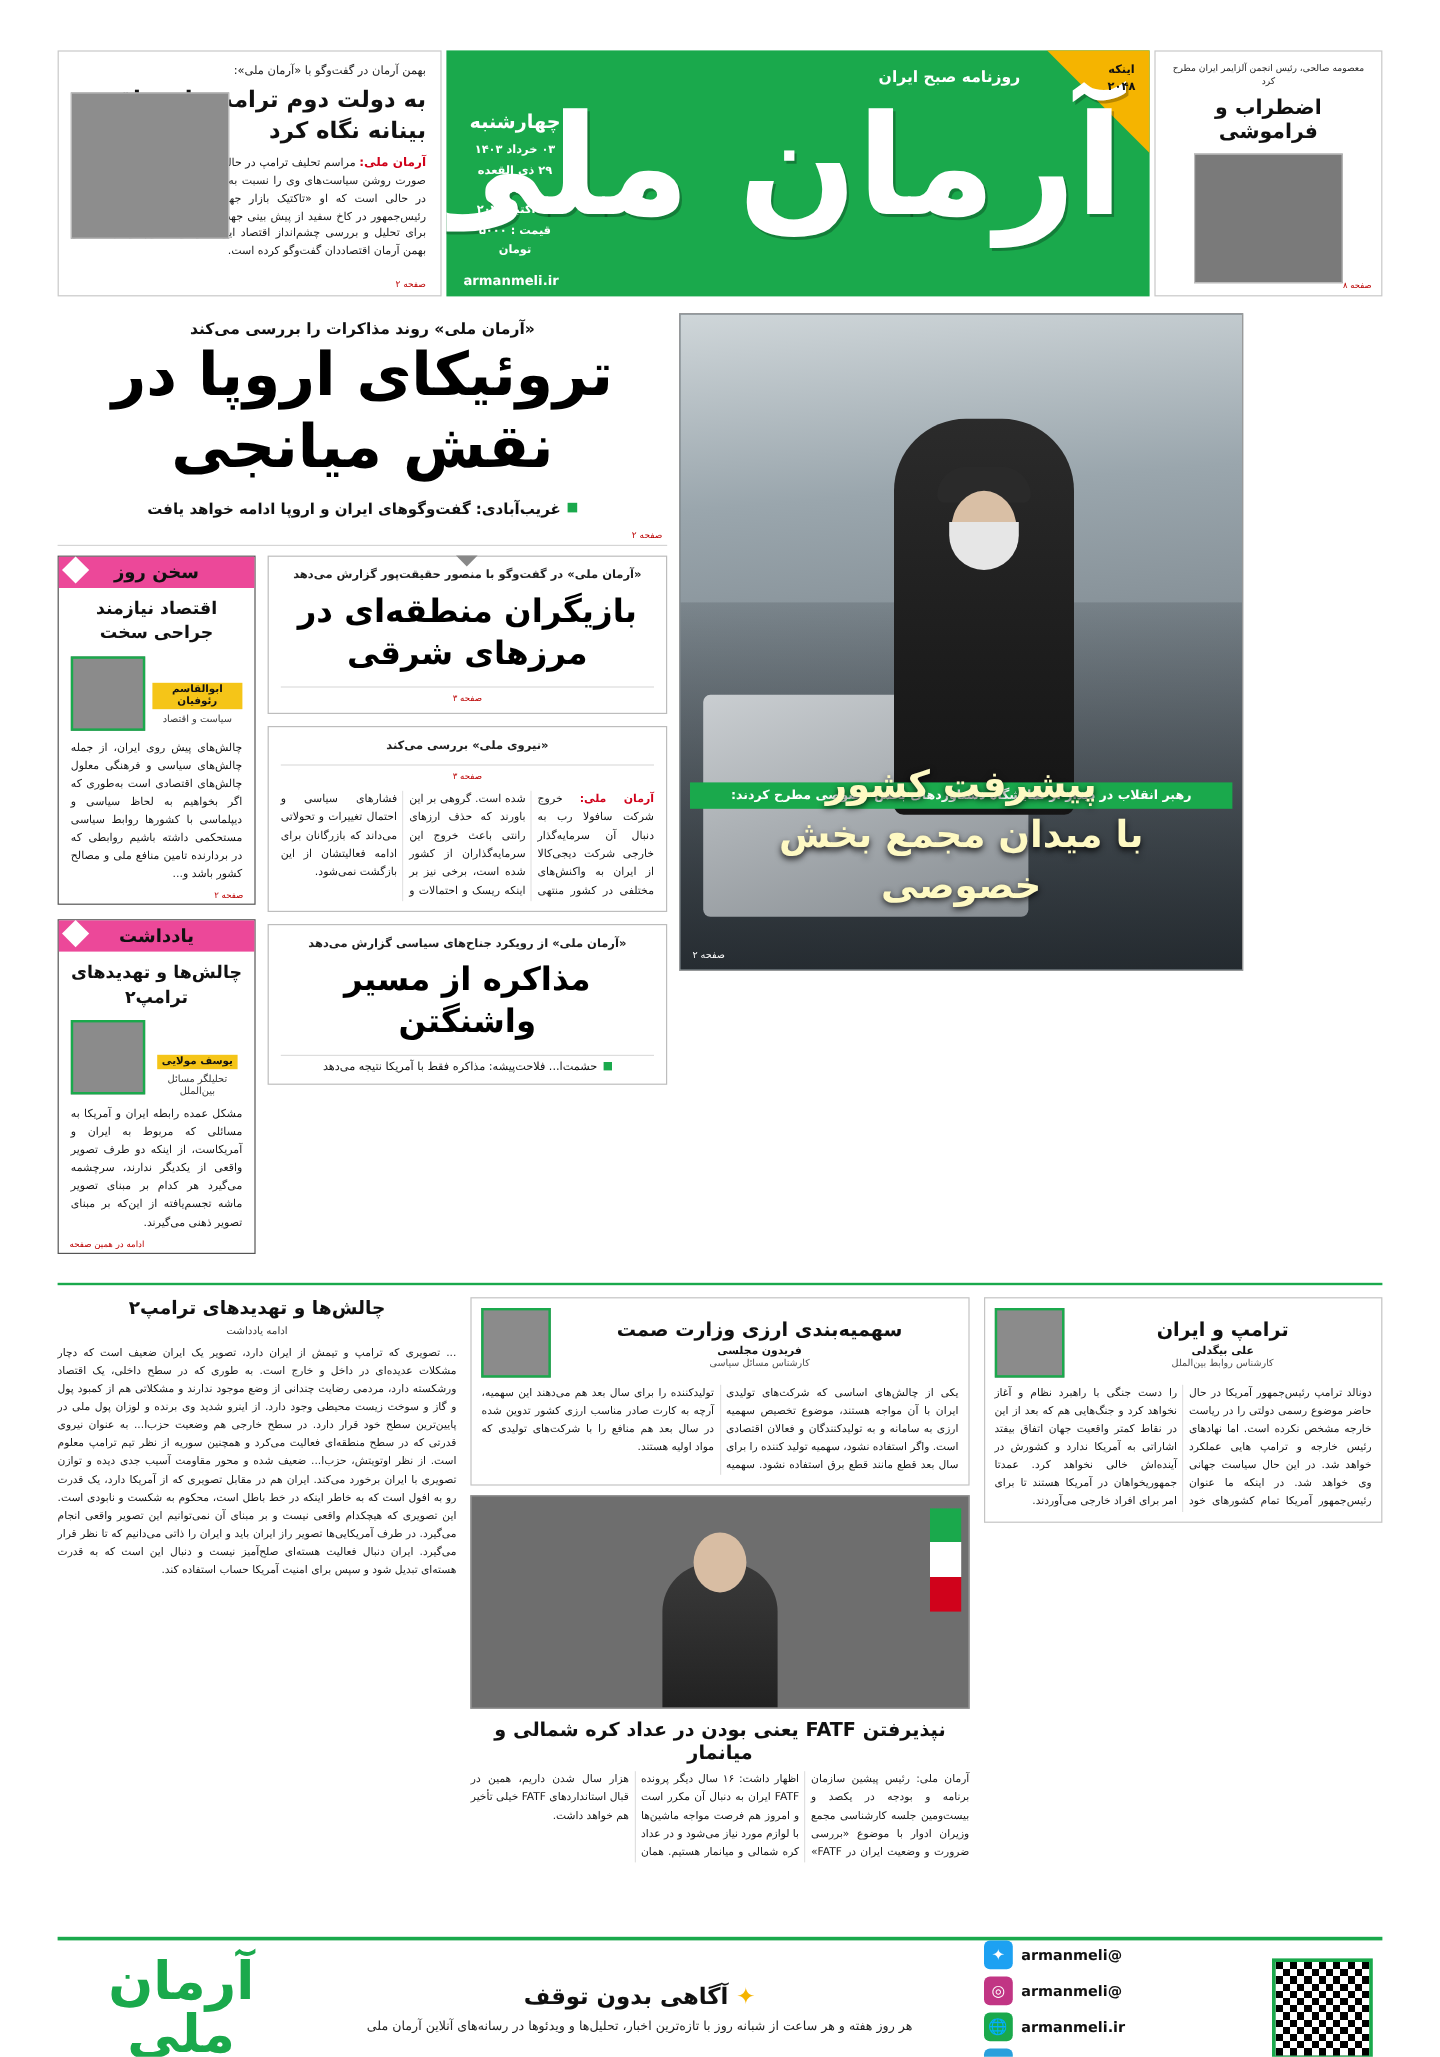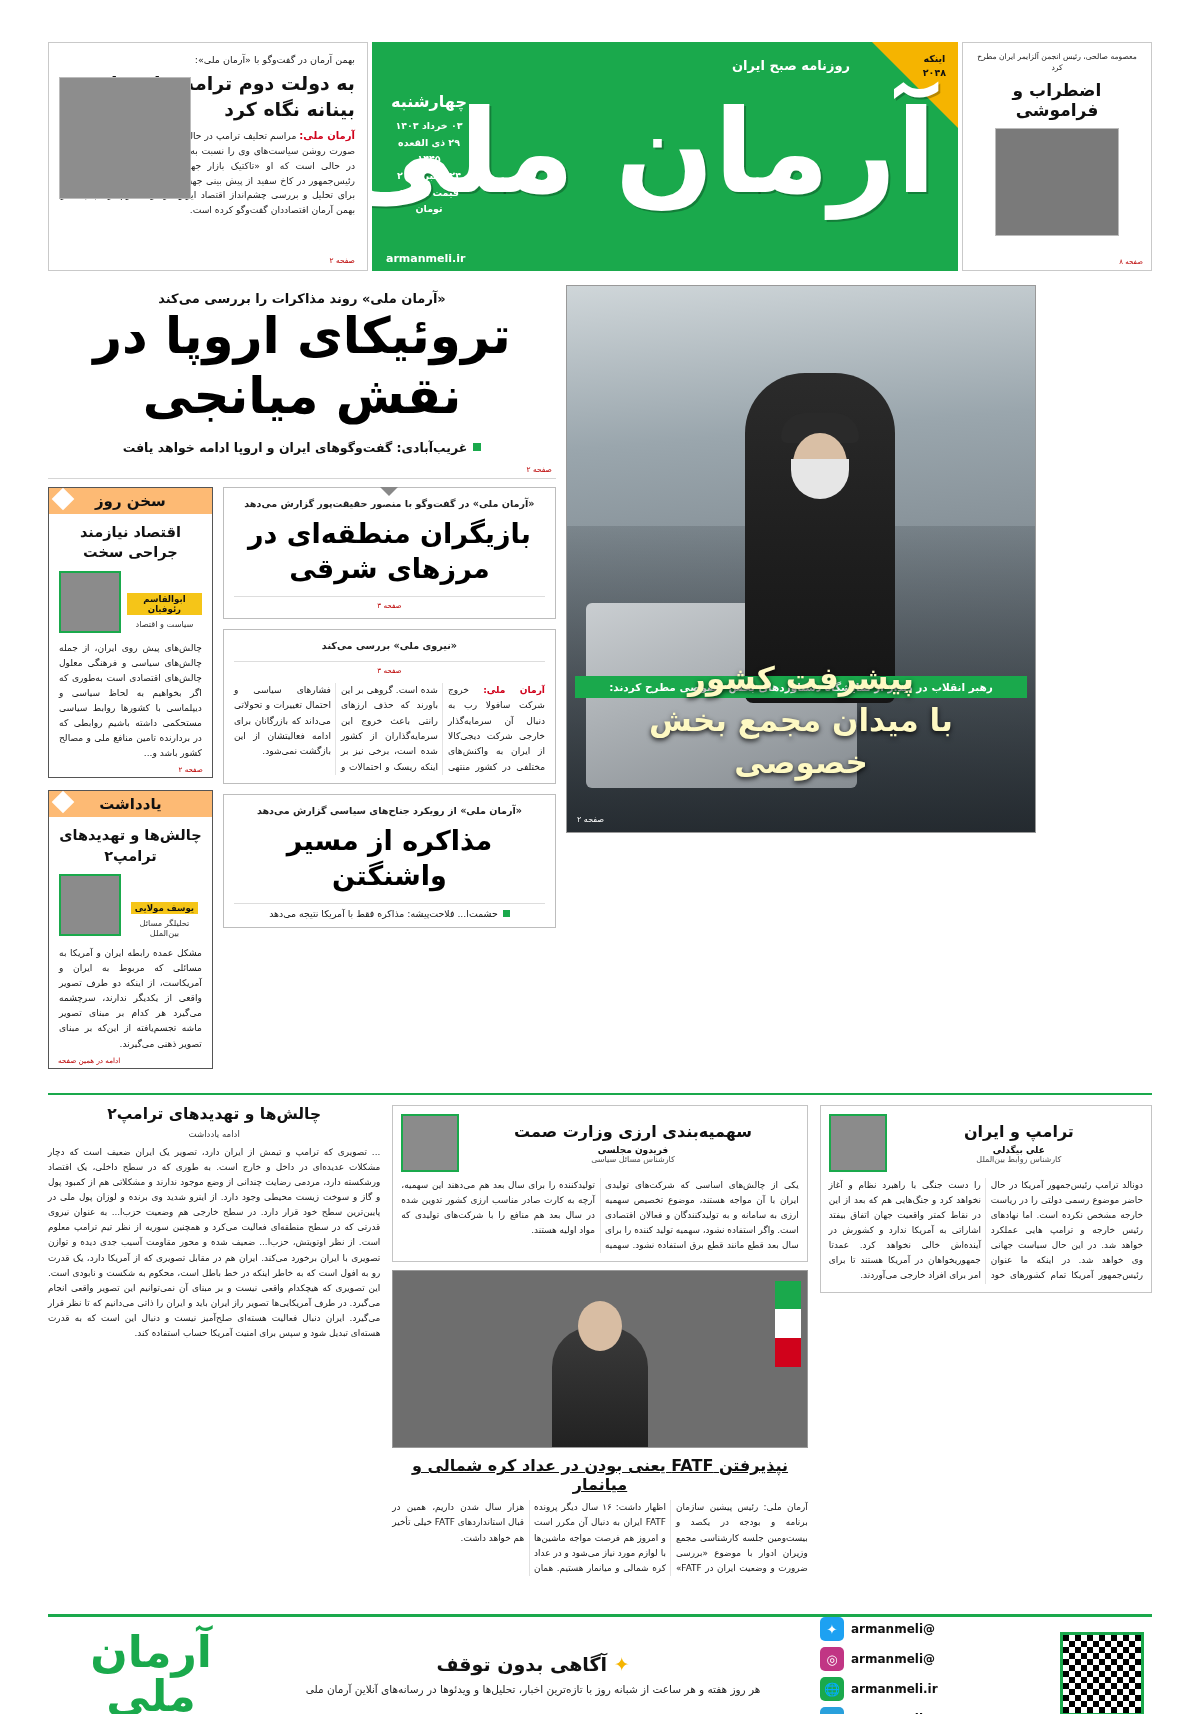--- a/index.html
+++ b/index.html
@@ -7,21 +7,21 @@
   html, body {
     width: 1200px; height: 1714px;
     background: #ffffff;
     font-family: "DejaVu Sans", "Liberation Sans", sans-serif;
     direction: rtl;
   }
   .page { position: relative; width: 1200px; height: 1714px; background:#fff; padding: 0; }
 
   
   .masthead-row { display: flex; flex-direction: row-reverse; align-items: stretch;
-     height: 229px; margin: 42px 48px 0 48px; gap: 0; }
+     height: 205px; margin: 42px 48px 0 48px; gap: 0; }
 
   
   .teaser {
     width: 320px; border: 1px solid #c9c9c9; background: #fff;
     position: relative; padding: 10px 12px 8px 12px; overflow: hidden;
   }
   .teaser .kicker { font-size: 9.5px; color:#222; text-align:right; line-height:1.5; margin-bottom:4px;}
   .teaser h2 { font-size: 19px; font-weight: 800; line-height: 1.35; color:#111; text-align:right; }
   .teaser .lead-name { color:#d0021b; font-weight:800; font-size:10px; }
   .teaser p.body { font-size:9.2px; line-height:1.62; color:#1a1a1a; text-align:justify; margin-top:5px;}
@@ -101,21 +101,21 @@
       background:#c0392b; transform:translate(-50%,-92%) rotate(28deg); transform-origin: bottom center;}
   .hero .capbar { position:absolute; left:8px; right:8px; top:390px; background:#1aa94c;
       color:#fff; font-size:10.5px; font-weight:700; text-align:center; padding:5px 6px; }
   .hero .htitle { position:absolute; left:10px; right:10px; bottom:48px; color:#fef9c3;
       text-align:center; font-size:31px; font-weight:800; line-height:1.35; text-shadow:0 2px 5px rgba(0,0,0,.85);}
   .hero .hpg { position:absolute; left:10px; bottom:8px; color:#fff; font-size:8px;}
 
   
   .side { width: 196px; }
   .sidebox { border:1px solid #555; background:#fff; margin-bottom:12px; position:relative; padding:0 0 16px 0;}
-  .sidebox .bar { background:#fdba74; text-align:center; font-size:15px; font-weight:800; padding:4px 0; color:#111;
+  .sidebox .bar { background:#ec4899; text-align:center; font-size:15px; font-weight:800; padding:4px 0; color:#111;
       position:relative;}
   .sidebox .bar:after{ content:""; position:absolute; left:6px; top:3px; width:16px; height:16px;
       background:#fff; transform:rotate(45deg);}
   .sidebox h3 { text-align:center; font-size:14.5px; font-weight:800; padding:8px 8px 0; line-height:1.4; color:#111;}
   .sidebox .author { display:flex; flex-direction:row-reverse; align-items:flex-start; gap:6px; padding:8px 10px 0;}
   .sidebox .author .pic { width:62px; height:62px; background:#8b8b8b; border:2px solid #1aa94c; flex:0 0 auto;}
   .sidebox .author .meta { text-align:center; flex:1 1 auto; padding-top:22px;}
   .sidebox .author .nm { background:#f5c518; display:inline-block; font-size:8.6px; font-weight:800; padding:1px 4px; color:#111;}
   .sidebox .author .role { font-size:8.2px; color:#333; margin-top:3px;}
   .sidebox p { font-size:9.1px; line-height:1.66; text-align:justify; padding:8px 10px 0; color:#151515;}
@@ -154,21 +154,21 @@
   .threecol { column-count:3; column-gap:10px; column-rule:1px solid #e0e0e0;}
 
   .photo-story { margin-top:8px; }
   .photo-story .ph { width:100%; height:178px; background:#6e6e6e; border:1px solid #999; position:relative; overflow:hidden;}
   .photo-story .ph .flagstripe{position:absolute;right:6px;top:10px;width:26px;height:86px;
      background:linear-gradient(180deg,#1aa94c 33%,#ffffff 33% 66%,#d0021b 66%);}
   .photo-story .ph .person{position:absolute;left:50%;transform:translateX(-50%);bottom:0;width:96px;height:120px;
      background:linear-gradient(180deg,#3a3a3a,#222);border-radius:40px 40px 0 0;}
   .photo-story .ph .person:before{content:"";position:absolute;left:50%;transform:translateX(-50%);top:-26px;
      width:44px;height:50px;background:#d8bda3;border-radius:50%;}
-  .photo-story h4 { margin-top:8px; font-size:16px;text-decoration:underline;}
+  .photo-story h4 { margin-top:8px; font-size:16px;}
 
   
   .footer { position:absolute; left:48px; right:48px; bottom:22px; height:120px;
      border-top:3px solid #1aa94c; border-bottom:3px solid #1aa94c; display:flex;
      flex-direction:row-reverse; align-items:center; padding:6px 8px; gap:10px;}
   .footer .flogo { width:190px; color:#1aa94c; font-size:44px; font-weight:800; text-align:center; line-height:1;}
   .footer .fcenter { flex:1 1 auto; text-align:center;}
   .footer .fcenter .t1 { font-size:19px; font-weight:800; color:#111;}
   .footer .fcenter .t1 .dia { color:#f5b400; }
   .footer .fcenter .t2 { font-size:10.5px; color:#222; margin-top:8px;}

